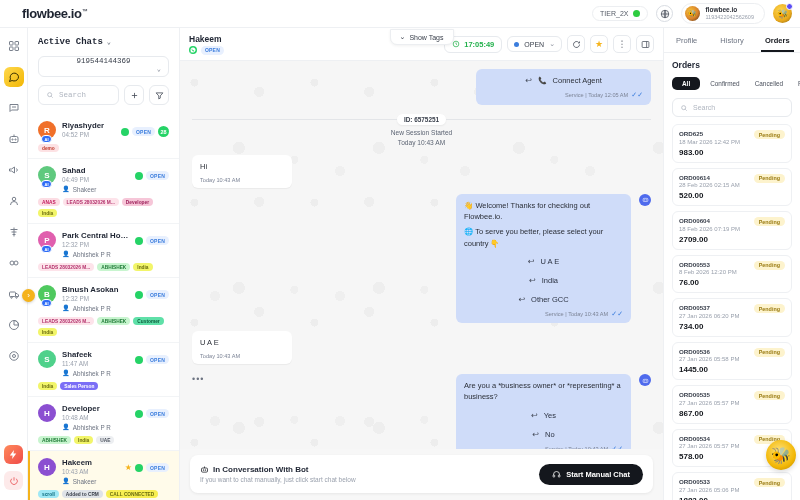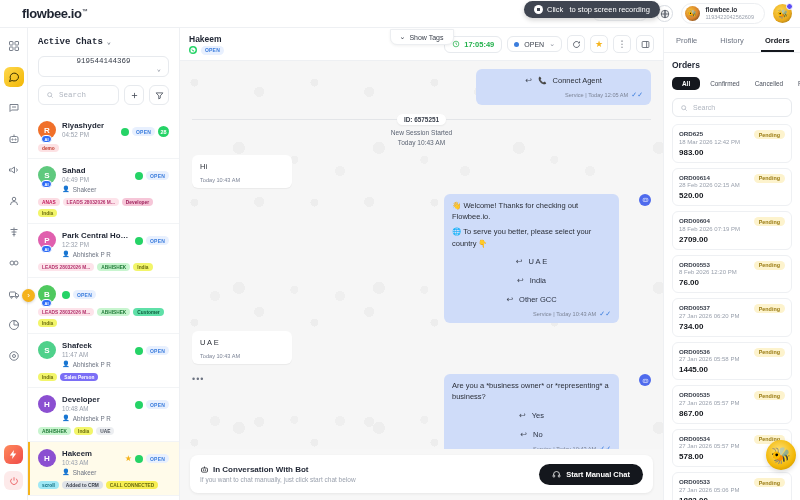--- a/index.html
+++ b/index.html
@@ -193,21 +193,21 @@
   .bub-meta .ticks { color: #3b7ddd; font-size: 7px; }
   .opt { text-align: center; margin-top: 7px; font-size: 7.5px; display:flex;align-items:center;justify-content:center;gap:6px; color:#2b3242; }
   .opt .rep { color: #434a59; font-size: 8px; }
   .divider-row { display: flex; align-items: center; margin: 9px 0 2px 0; }
   .divider-row .ln { flex: 1; height: 1px; background: #e3e5e8; }
   .idchip {
     background: #fff; border-radius: 9px; font-size: 6.4px; font-weight: 700; color: #3a404c;
     padding: 2px 7px; box-shadow: 0 1px 2px rgba(0,0,0,.06);
   }
   .sess { text-align: center; font-size: 6.6px; color: #5d6574; margin-top: 3px; line-height: 1.65; }
-  .msg-row { display: flex; align-items: flex-start; gap: 20px; justify-content: flex-end; margin-top: 6px; }
+  .msg-row { display: flex; align-items: flex-start; gap: 8px; justify-content: flex-end; margin-top: 6px; }
   .bot-av {
     width: 12px; height: 12px; border-radius: 50%; background: #4f6bed; color: #fff;
     display: flex; align-items: center; justify-content: center; font-size: 6px; flex: 0 0 12px;
   }
   .dots3 { color: #6d7482; font-size: 9px; align-self: flex-start; letter-spacing: 1px; }
 
   .composer {
     flex: 0 0 38px; margin: 6px 10px 7px 10px; background: #fff; border-radius: 8px;
     display: flex; align-items: center; padding: 0 10px; box-shadow: 0 1px 3px rgba(0,0,0,.07);
   }
@@ -277,26 +277,20 @@
       </div>
       <div class="acct-pill">
         <div class="acct-av">🐝</div>
         <div>
           <div class="acct-name">flowbee.io</div>
           <div class="acct-id">1193422042562609</div>
         </div>
       </div>
       <div class="user-av">🐝</div>
     </div>
-    <div class="rec-toast">
-      <span class="sq">
-          <i></i>
-        </span>
-      <span>Click &nbsp; to stop screen recording</span>
-    </div>
   </div>
 
   <div class="body">
 
     <div class="rail">
       <div class="rail-ico">
         <svg viewBox="0 0 24 24" fill="none" stroke="currentColor" stroke-width="2">
             <rect x="3" y="3" width="7" height="7" rx="1"></rect>
             <rect x="14" y="3" width="7" height="7" rx="1"></rect>
             <rect x="3" y="14" width="7" height="7" rx="1"></rect>
@@ -477,20 +471,25 @@
     <div class="ci-tags">
               <span class="tag" style="background:#fde3ea;color:#b3306b">LEADS 28032026 M...</span>
               <span class="tag" style="background:#c8f5cf;color:#1f7a36">ABHISHEK</span>
               <span class="tag" style="background:#f2f56a;color:#6b6d0e">India</span>
             </div>
           </div>
           <div class="chat-item">
     <div class="ci-row">
       <div class="ci-av" style="background:#4fc95f">B
         <span class="aibadge">AI</span>
+      </div>
+      <div class="ci-mid">
+        <div class="ci-name">Binush Asokan</div>
+        <div class="ci-time">12:32 PM</div>
+        <div class="ci-assignee"><span>👤</span>Abhishek P R</div>
       </div>
       <div class="ci-right">
 
         <span class="wa-dot"></span>
         <span class="open-chip">OPEN</span>
 
       </div>
     </div>
     <div class="ci-tags">
               <span class="tag" style="background:#fde3ea;color:#b3306b">LEADS 28032026 M...</span>

